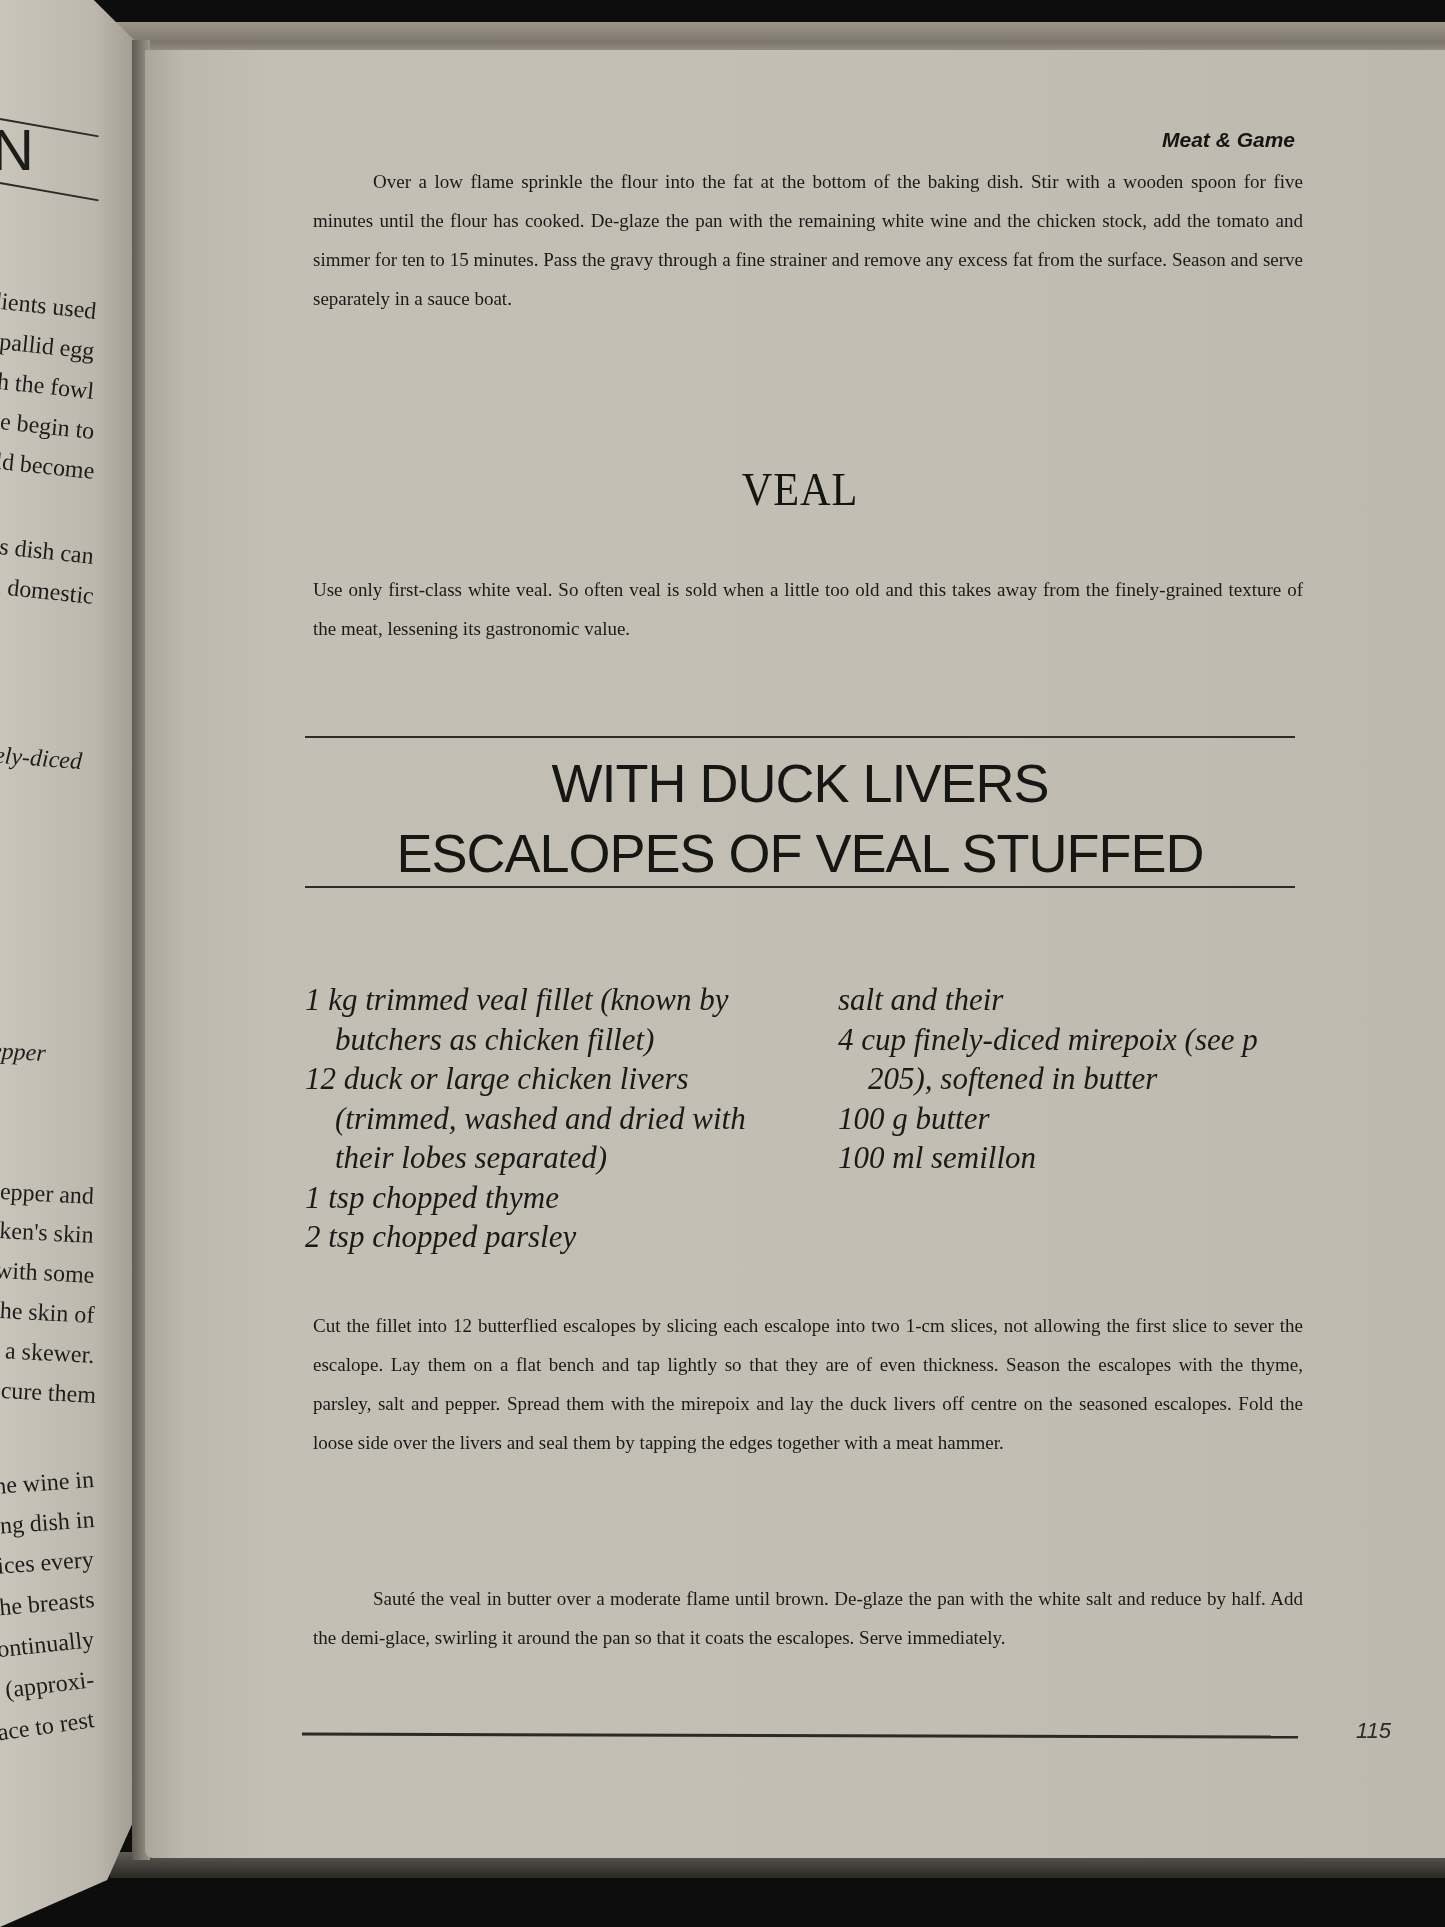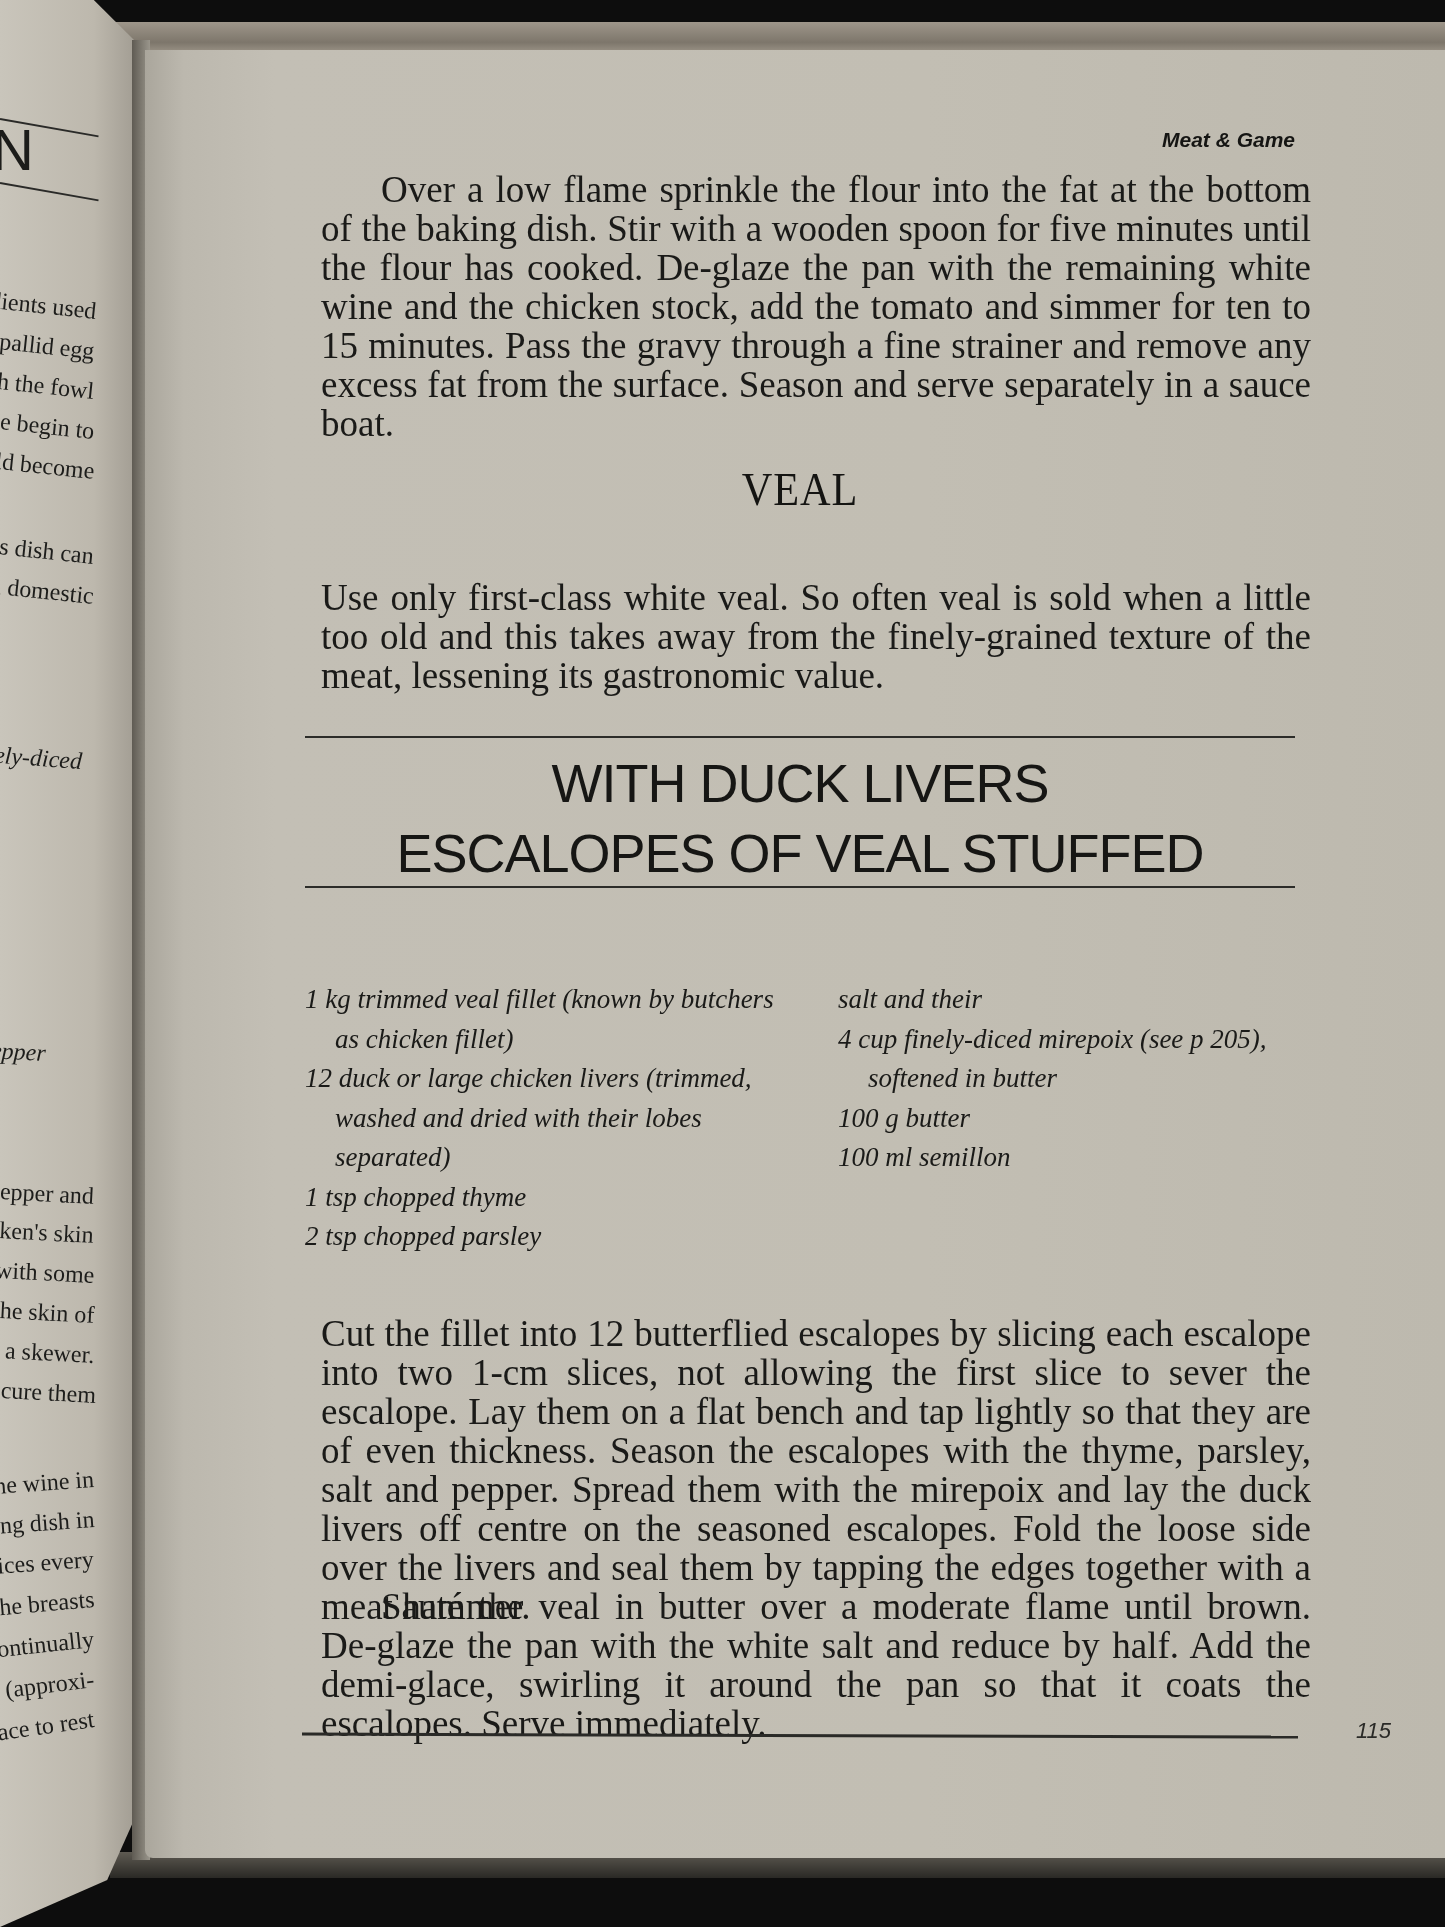--- a/index.html
+++ b/index.html
@@ -40,39 +40,39 @@
   .lp-line.italic { font-style: italic; }
 
   
   .running-head {
     position: absolute; left: 1130px; top: 128px; width: 165px; text-align: right;
     font-family: "Liberation Sans", sans-serif; font-weight: bold; font-style: italic;
     font-size: 21px; color: #151513;
   }
   .body-text {
     position: absolute; left: 305px; width: 990px;
-    font-family: "Liberation Serif", serif; font-size: 37px; line-height: 39px;
-    color: #1a1a18; text-align: justify; margin: 16px;
+    font-family: "Liberation Serif", serif; font-size: 19px; line-height: 39px;
+    color: #1a1a18; text-align: justify; margin: 8px;
   }
   .indent { text-indent: 60px; }
   .section-title {
     position: absolute; left: 305px; top: 463px; width: 990px; text-align: center;
     font-family: "Liberation Serif", serif; font-size: 46px; color: #141412; letter-spacing: 1px;
     transform: scaleX(0.92);
   }
   .rule { position: absolute; left: 305px; width: 990px; height: 2px; background: #2c2c29; }
   .recipe-title {
     position: absolute; left: 305px; top: 748px; width: 990px; text-align: center;
     font-family: "Liberation Sans", sans-serif; font-weight: 300; font-size: 54px; line-height: 70px;
     color: #161614; letter-spacing: -1px;
   }
   .recipe-title span { display: block; }
   .ingredients {
     position: absolute; top: 980px; margin: 0; padding: 0; list-style: none;
-    font-family: "Liberation Serif", serif; font-style: italic; font-size: 27px; line-height: 39.5px;
+    font-family: "Liberation Serif", serif; font-style: italic; font-size: 31px; line-height: 39.5px;
     color: #1a1a18;
   }
   .ingredients li { padding-left: 30px; text-indent: -30px; }
   .ing-left { left: 305px; width: 470px; }
   .ing-right { left: 838px; width: 460px; }
   .page-number {
     position: absolute; left: 1356px; top: 1718px;
     font-family: "Liberation Sans", sans-serif; font-style: italic; font-size: 22px; color: #2a2a27;
   }
   .footer-rule {

